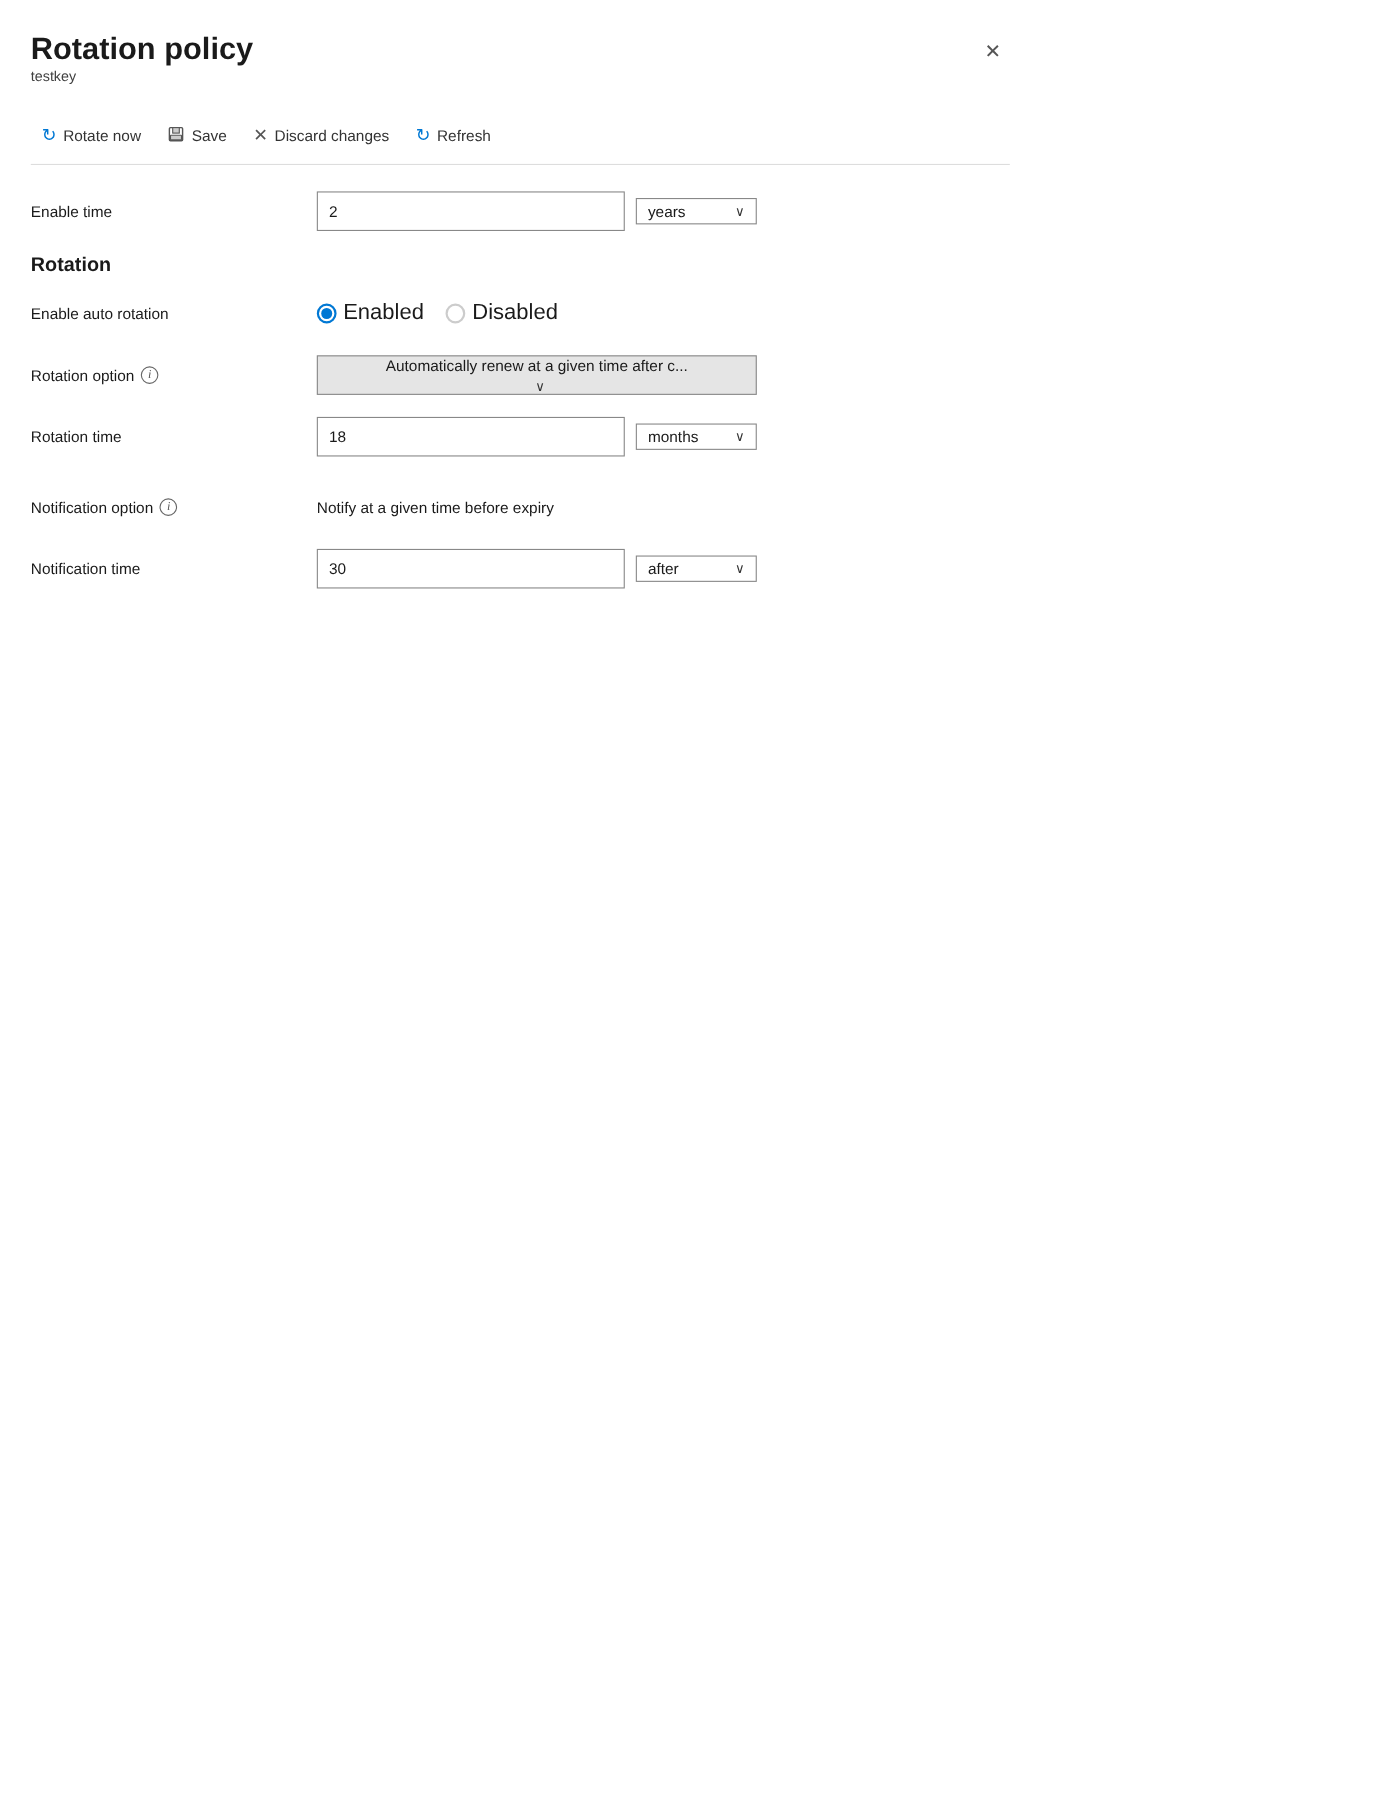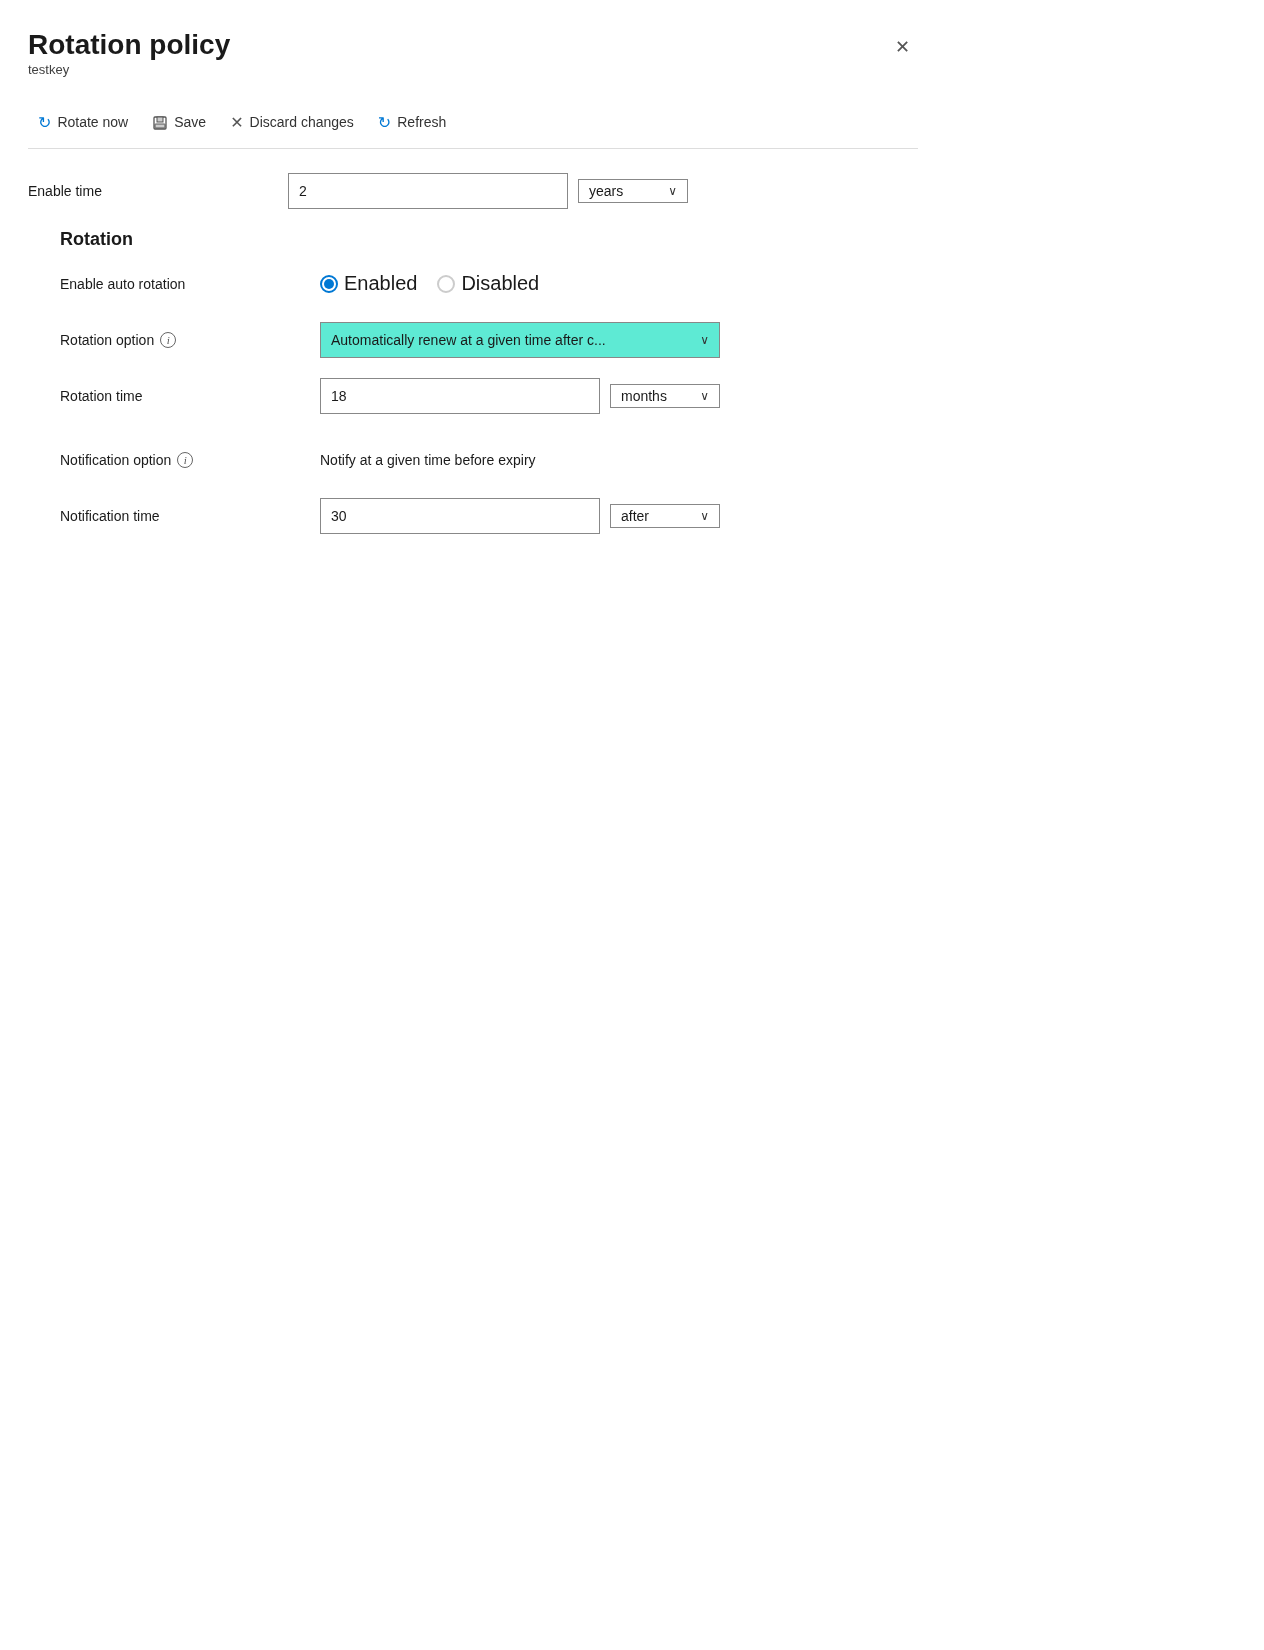--- a/index.html
+++ b/index.html
@@ -59,21 +59,20 @@
       padding: 6px 10px;
       border-radius: 2px;
     }
     .toolbar-btn .icon {
       font-size: 16px;
       color: #555;
     }
     .toolbar-btn .icon.blue { color: #0078d4; }
     .section {
       margin-bottom: 28px;
-      margin-left: 32px;
     }
     .section-title {
       font-size: 18px;
       font-weight: 600;
       margin-bottom: 16px;
     }
     .form-row {
       display: flex;
       align-items: center;
       margin-bottom: 20px;
@@ -157,29 +156,30 @@
       border-radius: 50%;
       border: 1px solid #666;
       font-size: 11px;
       font-style: italic;
       color: #555;
       cursor: pointer;
       font-family: serif;
     }
     .dropdown-select {
       border: 1px solid #888;
-      background: #5eead4;
+      background: #e5e5e5;
       font-size: 14px;
       height: 36px;
       padding: 0 10px;
       display: flex;
       align-items: center;
       justify-content: space-between;
       cursor: pointer;
       min-width: 400px;
+      flex-direction: column;
     }
     .chevron {
       font-size: 12px;
       color: #333;
       margin-left: 6px;
     }
     .static-text {
       font-size: 14px;
       color: #1a1a1a;
     }

